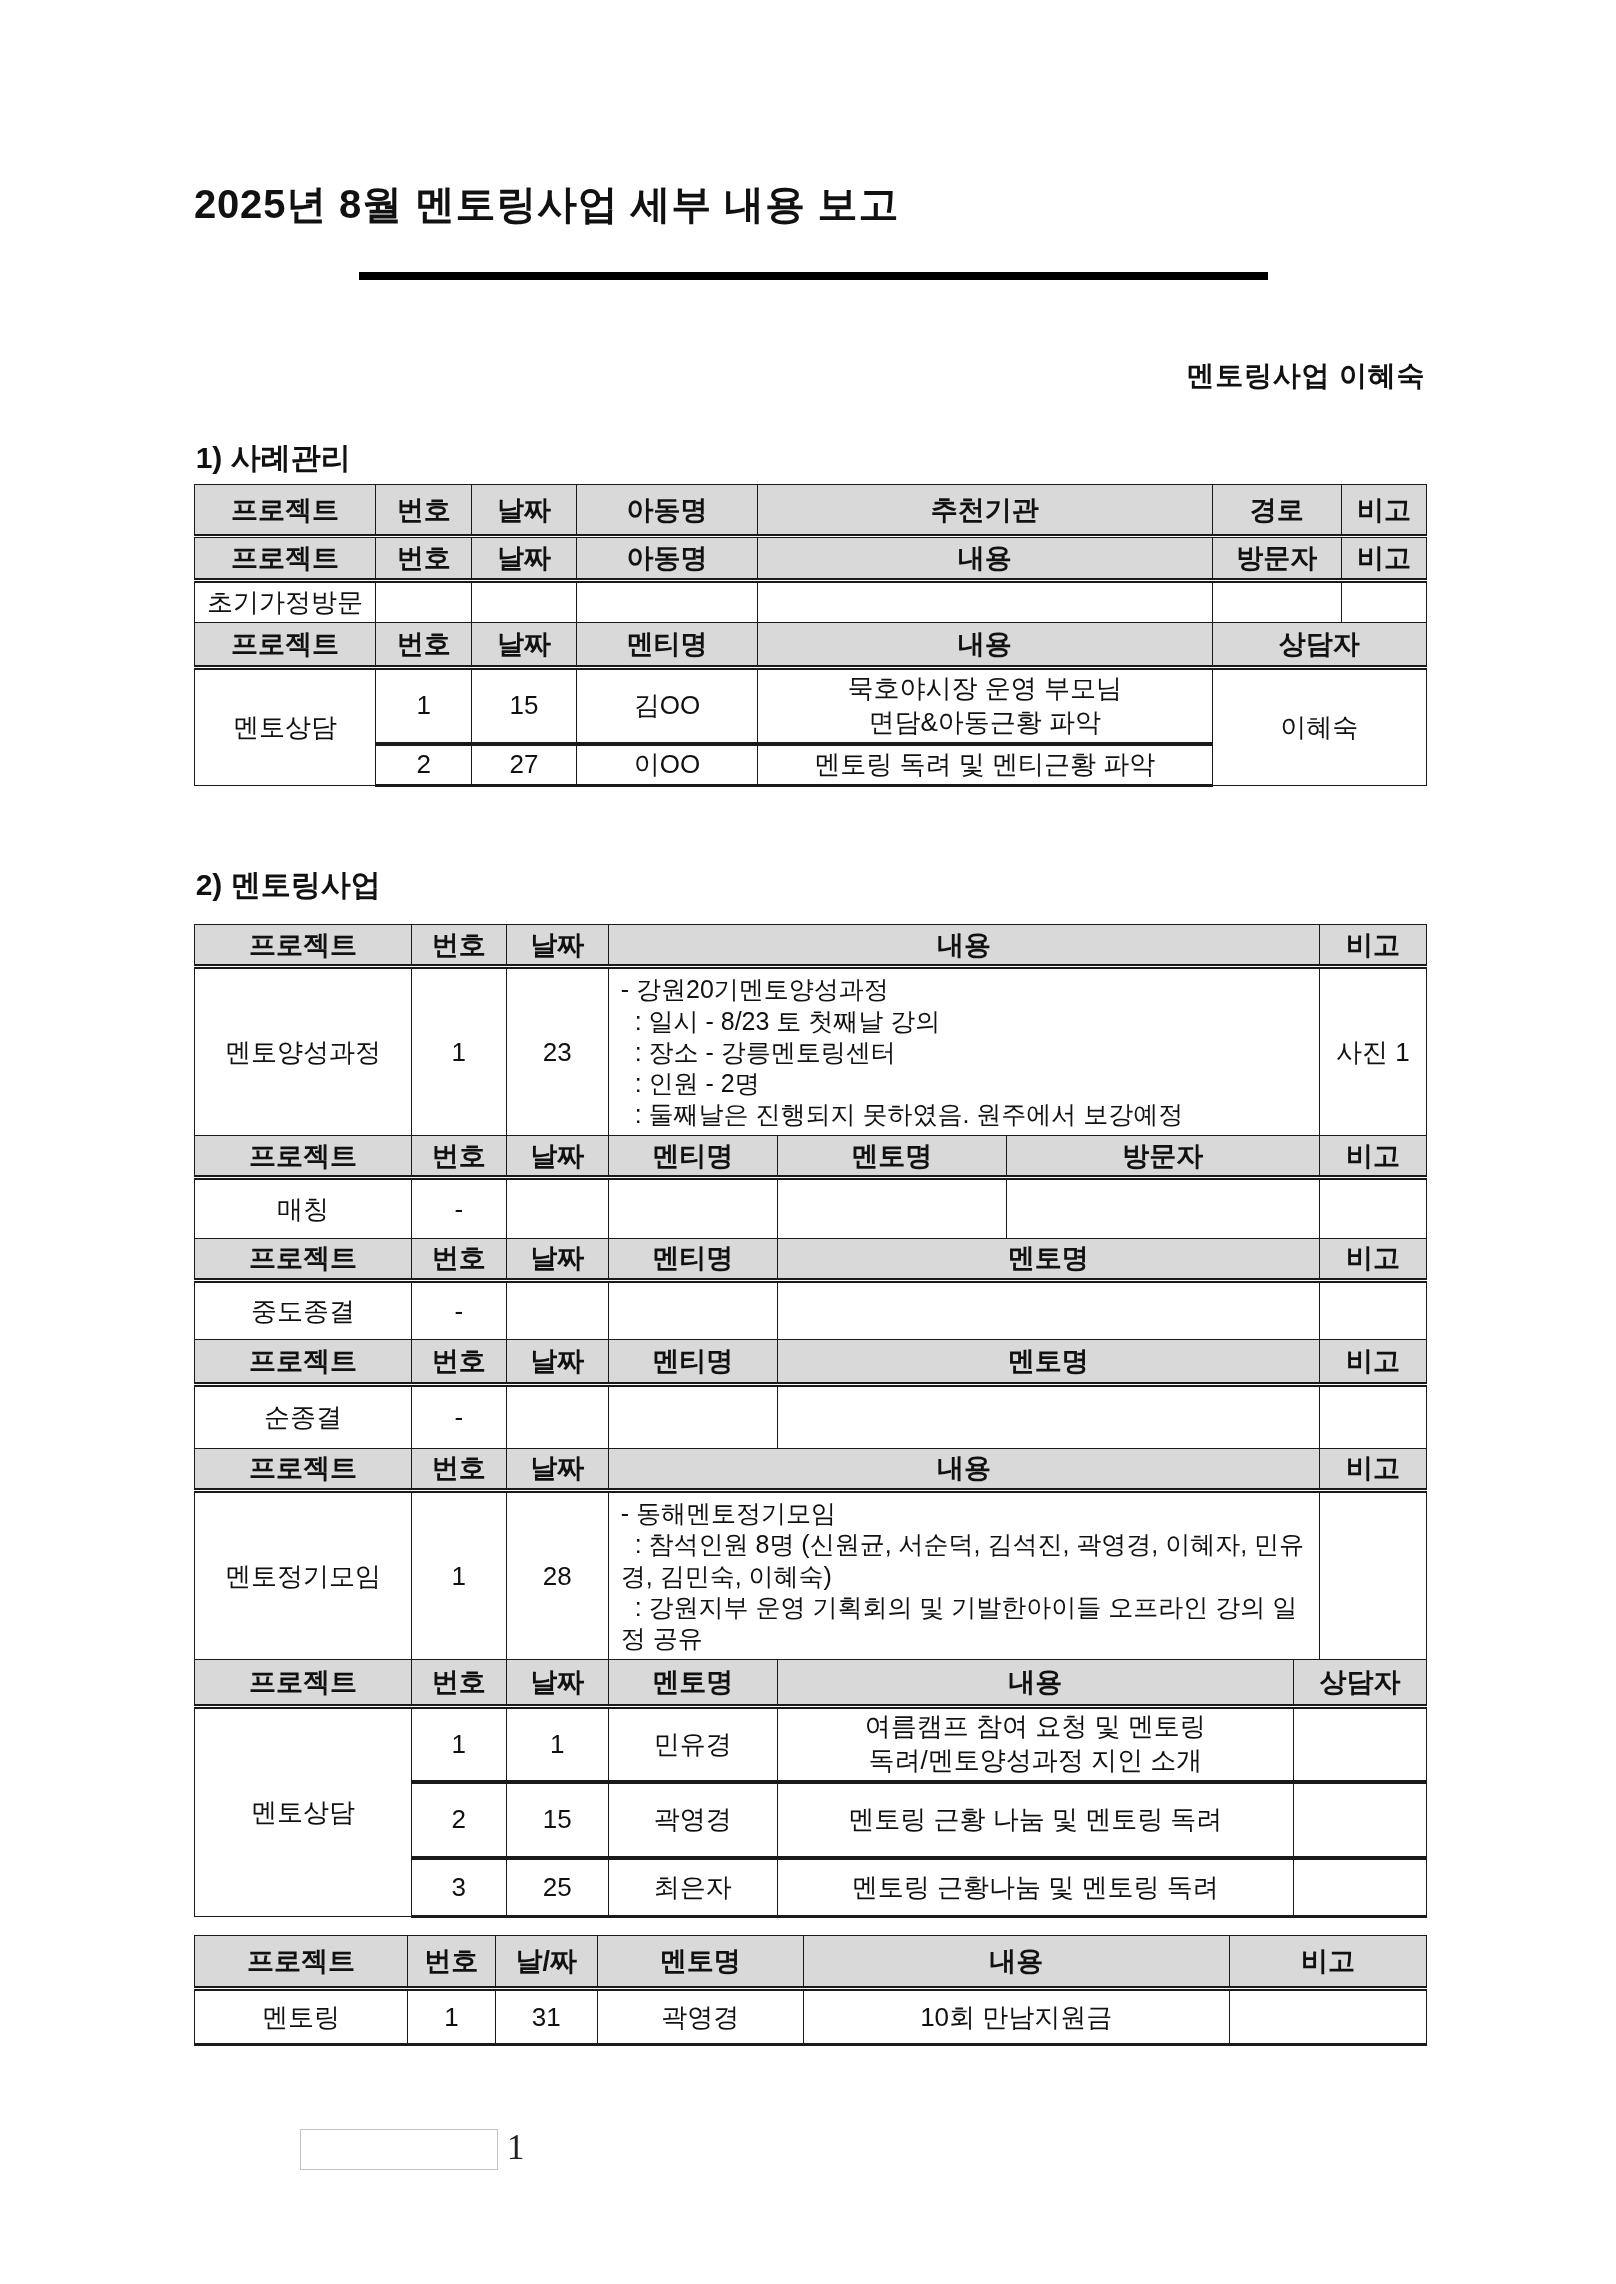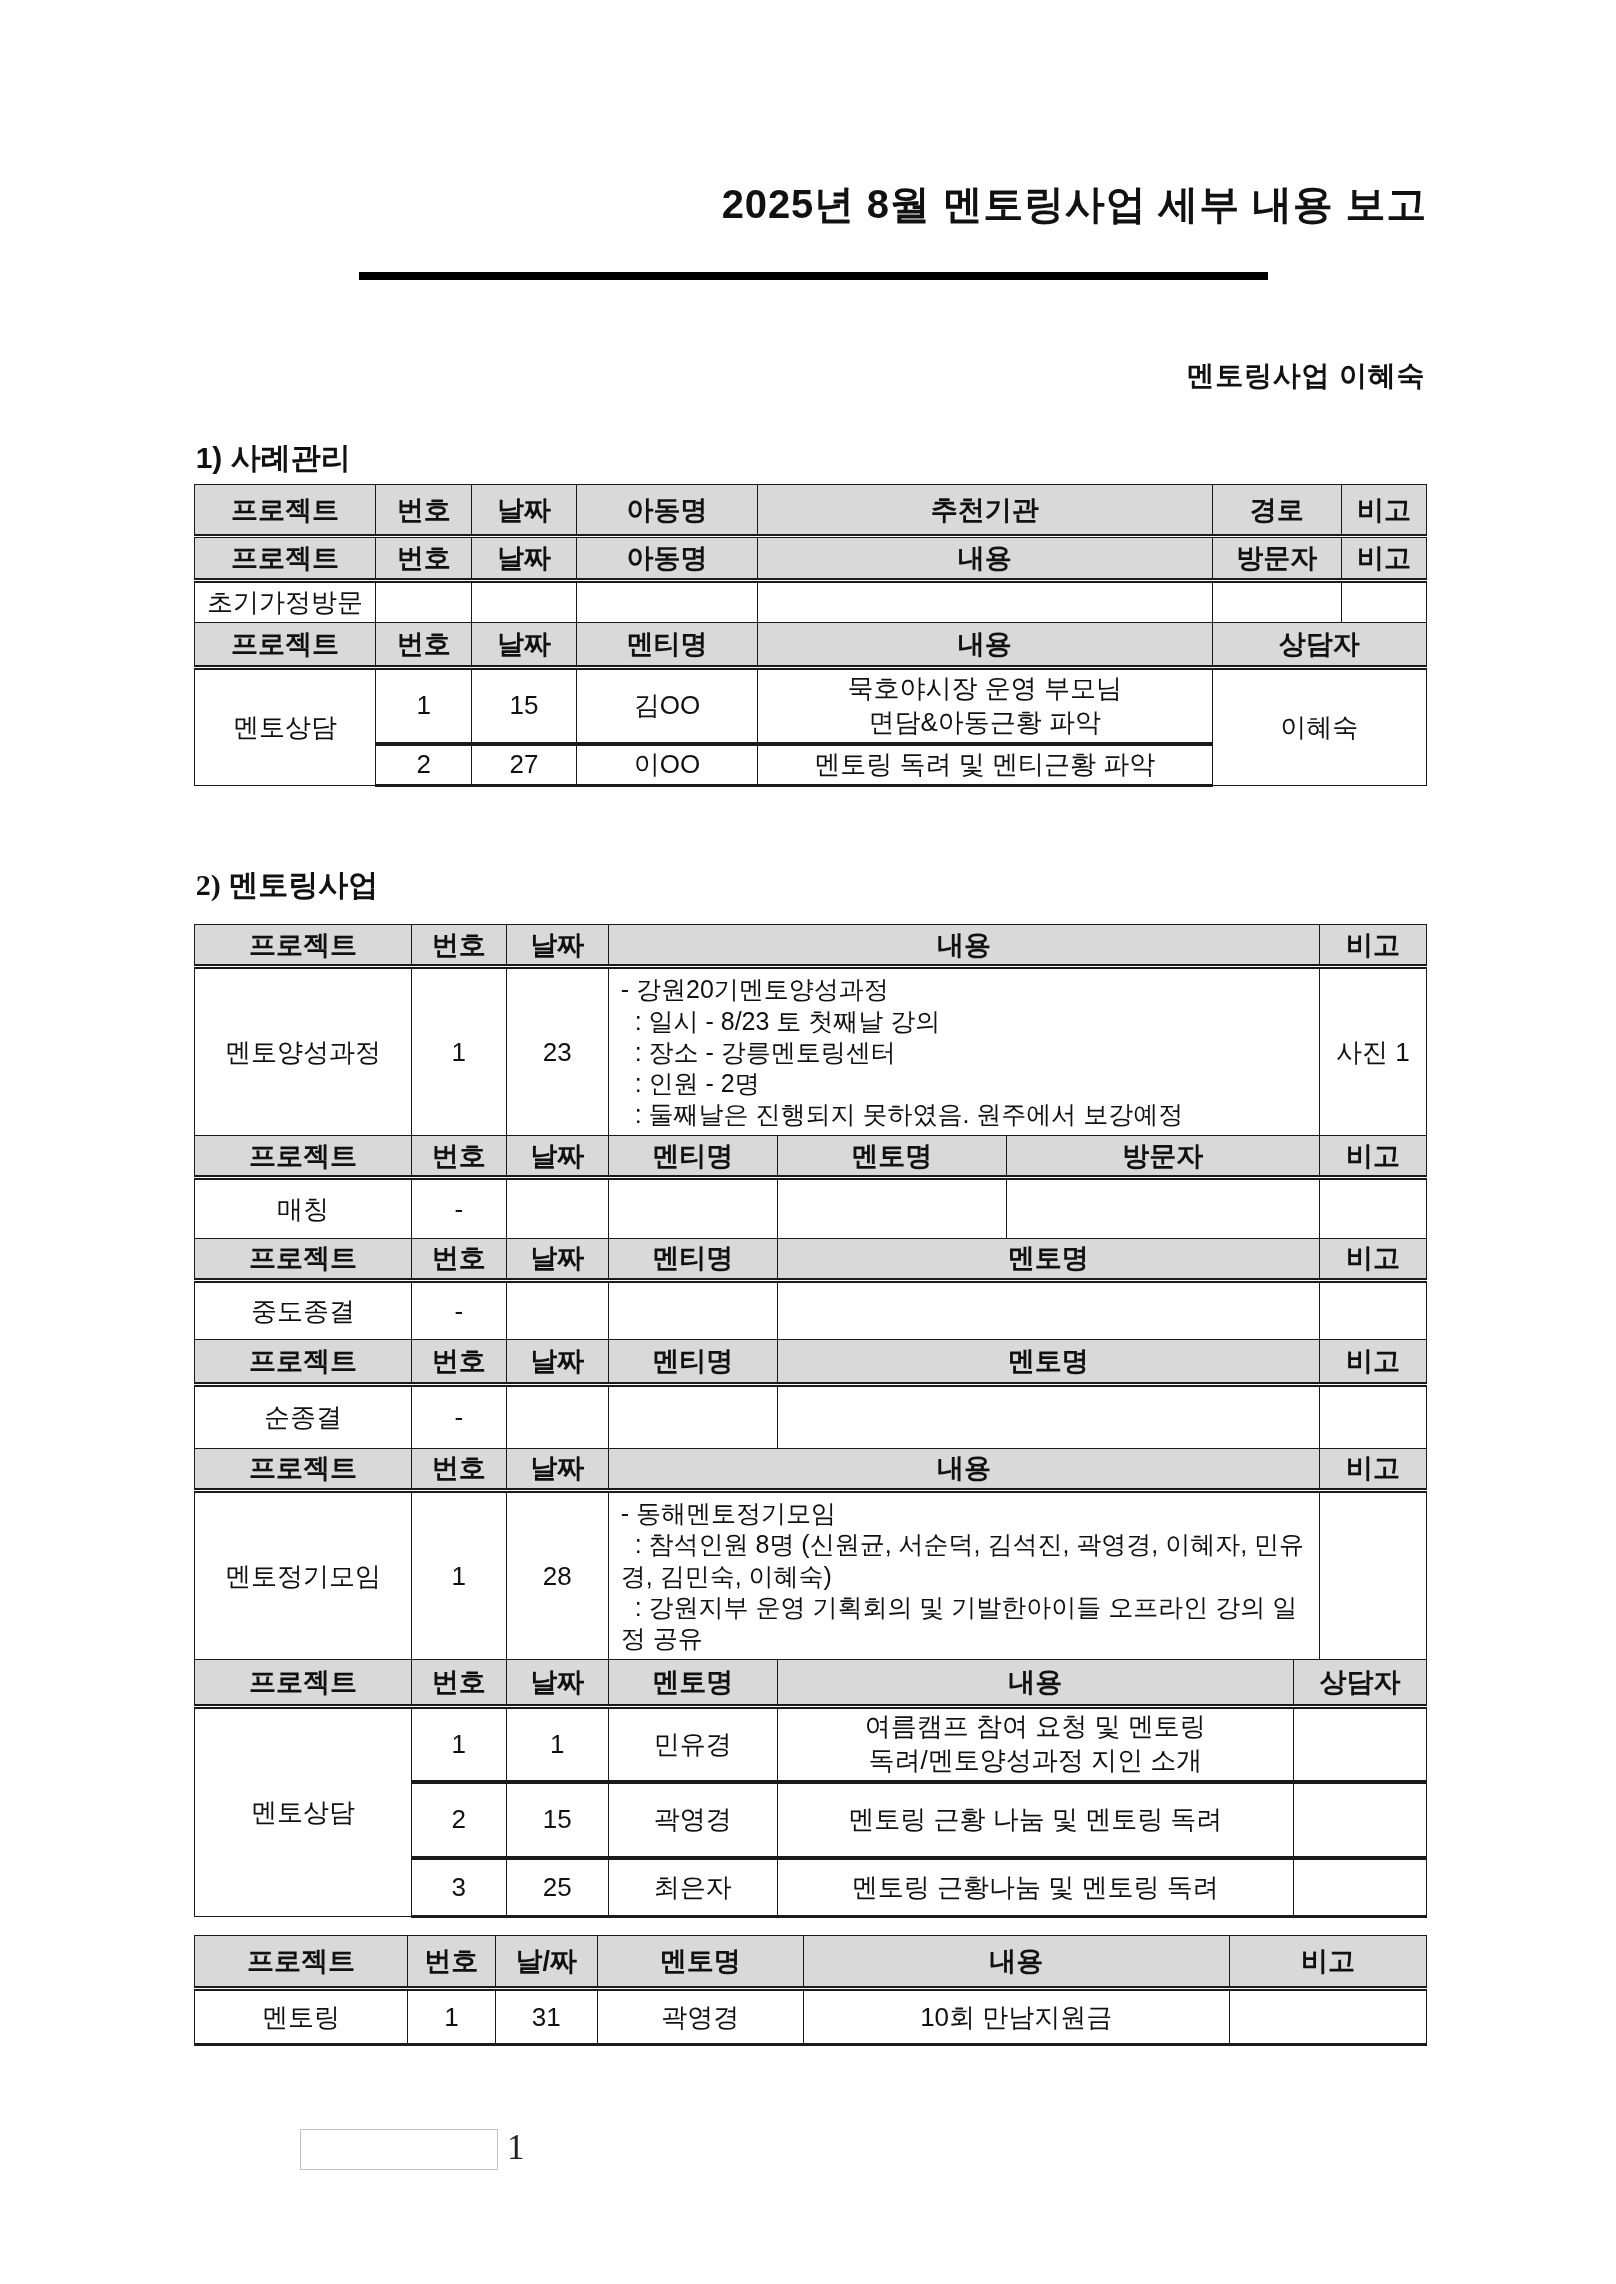--- a/index.html
+++ b/index.html
@@ -4,30 +4,30 @@
 <style>
   html,body { margin:0; padding:0; background:#e8e8e8; }
   .page {
     position:relative; width:1616px; height:2284px; background:#ffffff;
     font-family:"Liberation Sans", sans-serif; color:#111; overflow:hidden;
   }
   .content { position:absolute; left:194px; top:0; width:1233px; }
 
   .title {
     position:absolute; top:177px; left:0; width:100%;
-    text-align:right; font-size:40px; font-weight:bold; letter-spacing:0.8px;
+    text-align:left; font-size:40px; font-weight:bold; letter-spacing:0.8px;
   }
   .rule { position:absolute; top:272px; left:165px; width:909px; height:8.4px; background:#000; }
   .author {
     position:absolute; top:357px; right:1.7px;
     font-size:28px; font-weight:bold; letter-spacing:0.8px;
   }
   .sec-heading { position:absolute; left:1.7px; font-size:30px; font-weight:bold; }
   .sec1-heading { top:438px; }
-  .sec2-heading { top:865px;font-family:Liberation Serif, serif; }
+  .sec2-heading { top:865px; }
 
   .tblwrap { position:absolute; left:0; width:1233px; }
   .s1 { top:484px; }
   .s2 { top:924px; }
   .s3 { top:1935px; }
 
   table { border-collapse:collapse; table-layout:fixed; width:100%; background:#fff;padding-left:35px; }
   table + table { margin-top:-1.7px; }
   th, td {
     border:1.7px solid #1a1a1a; text-align:center; vertical-align:middle;

